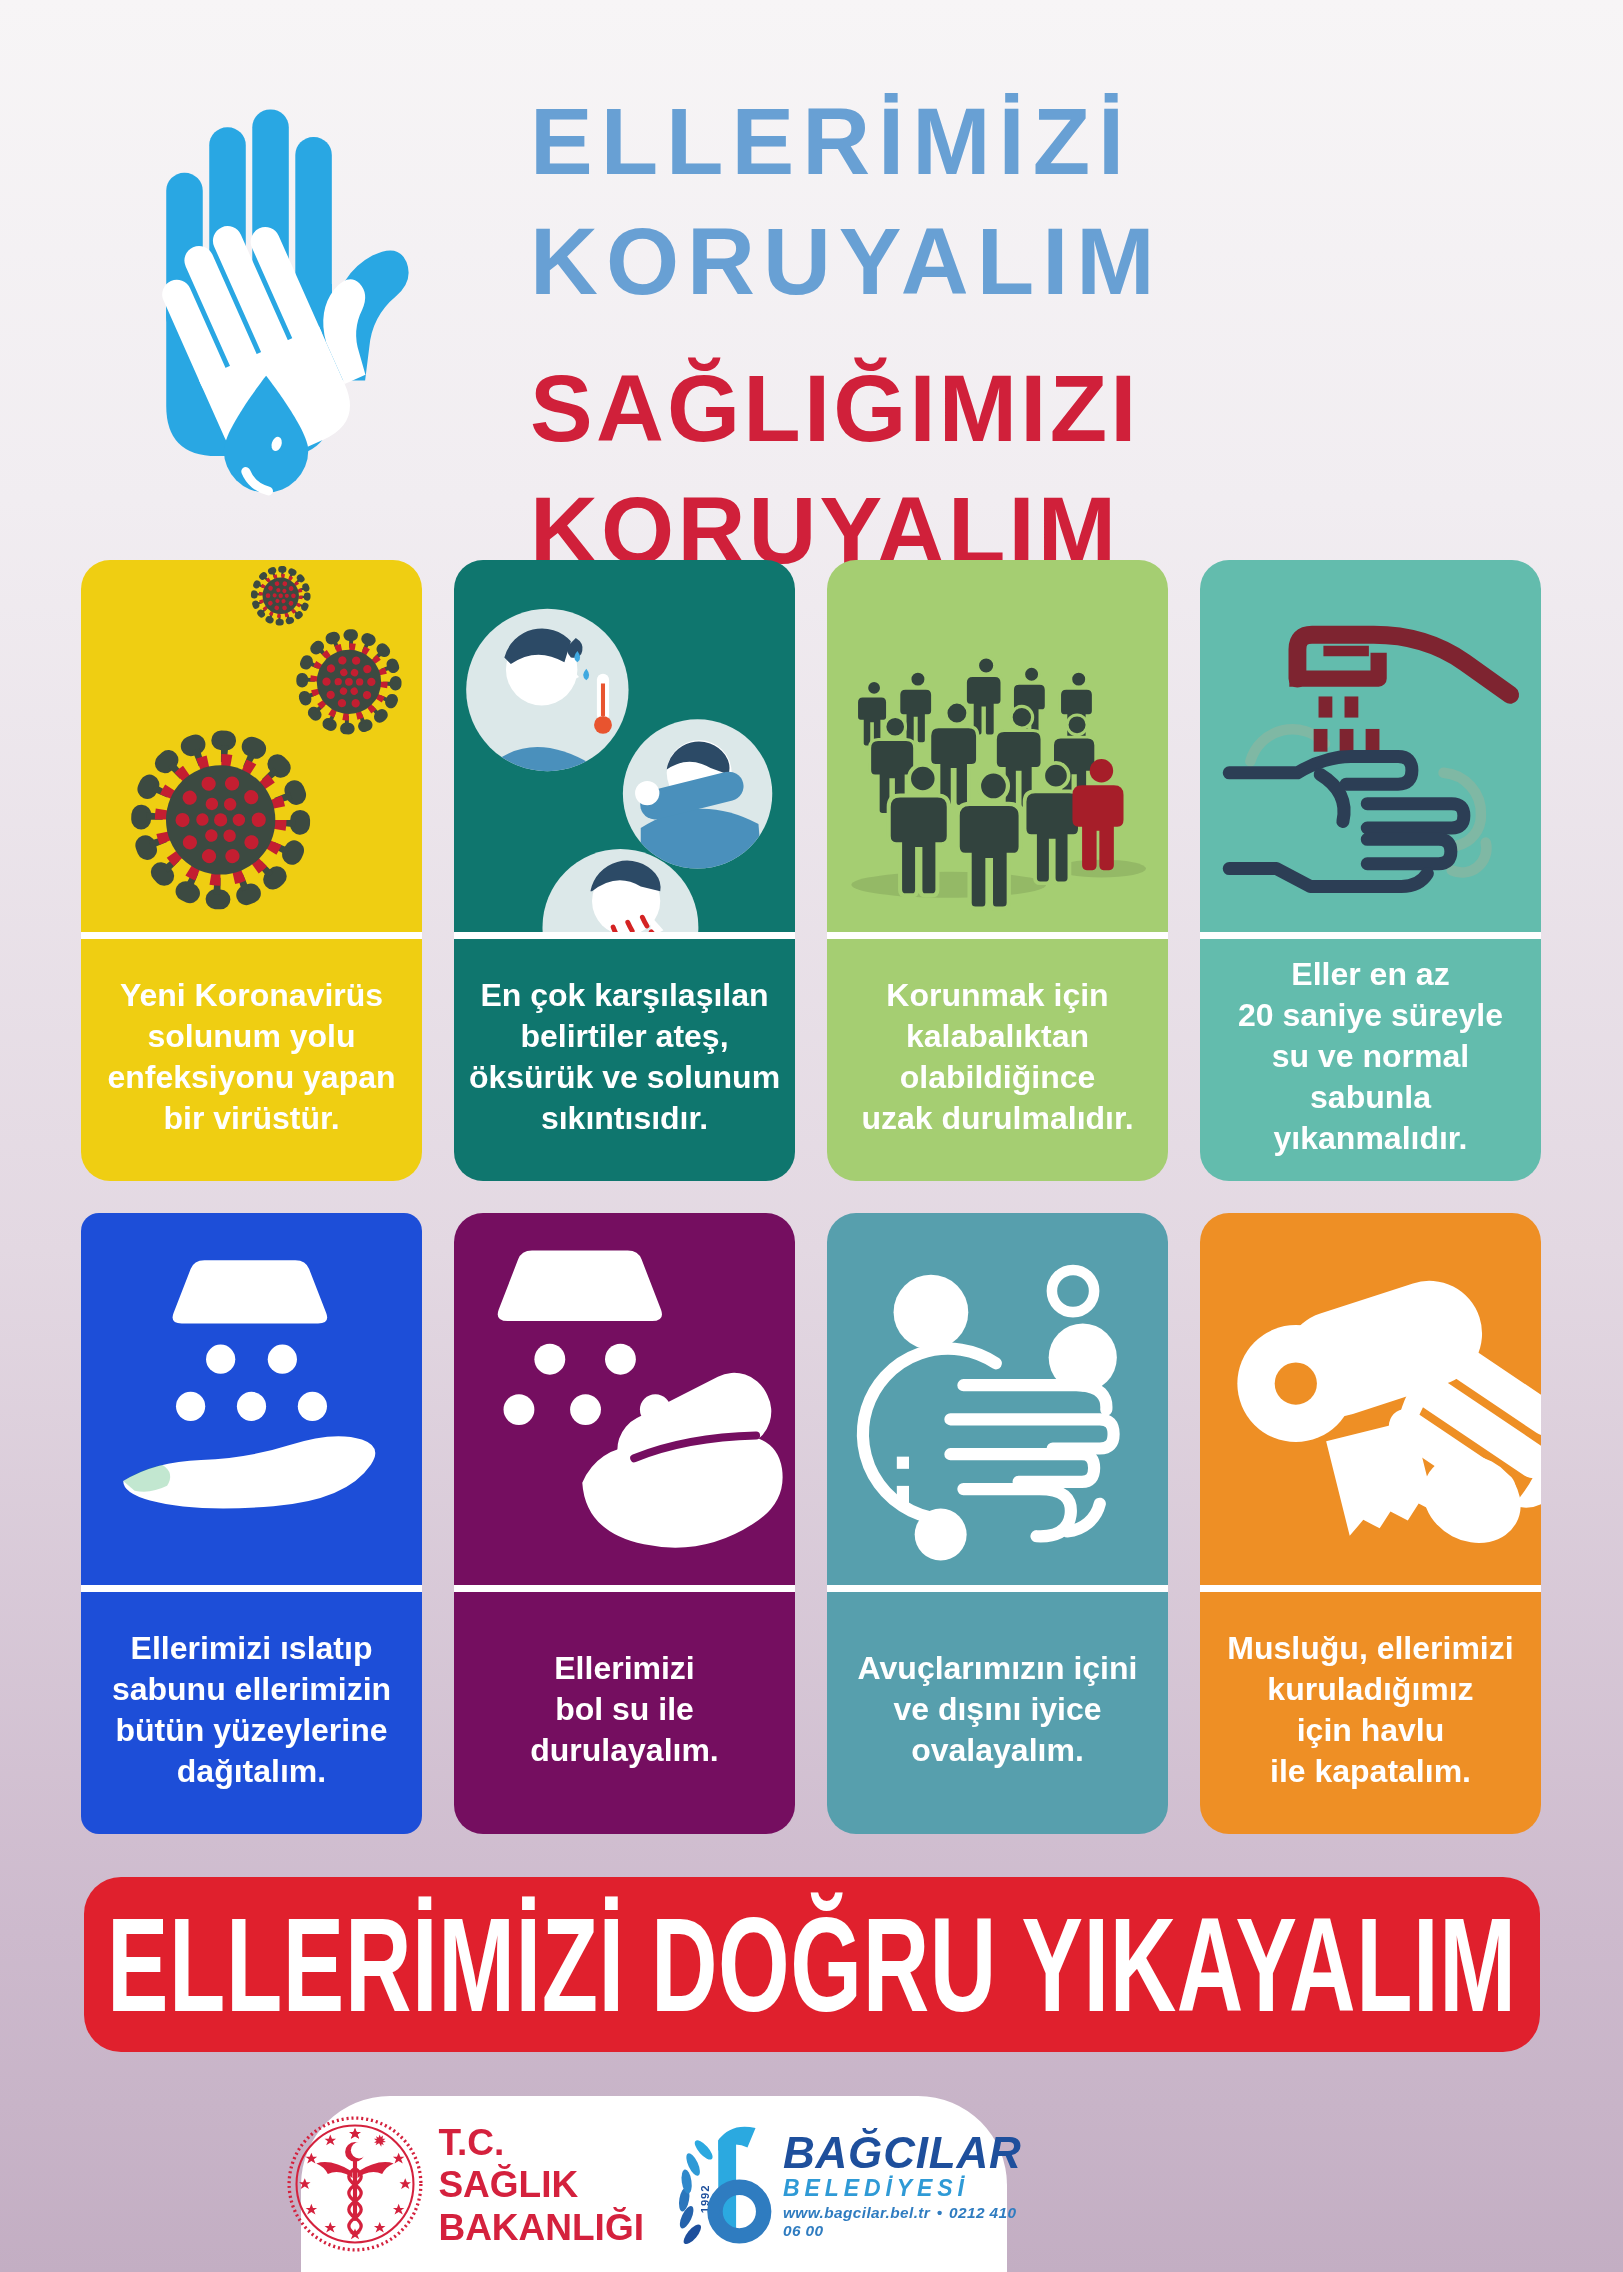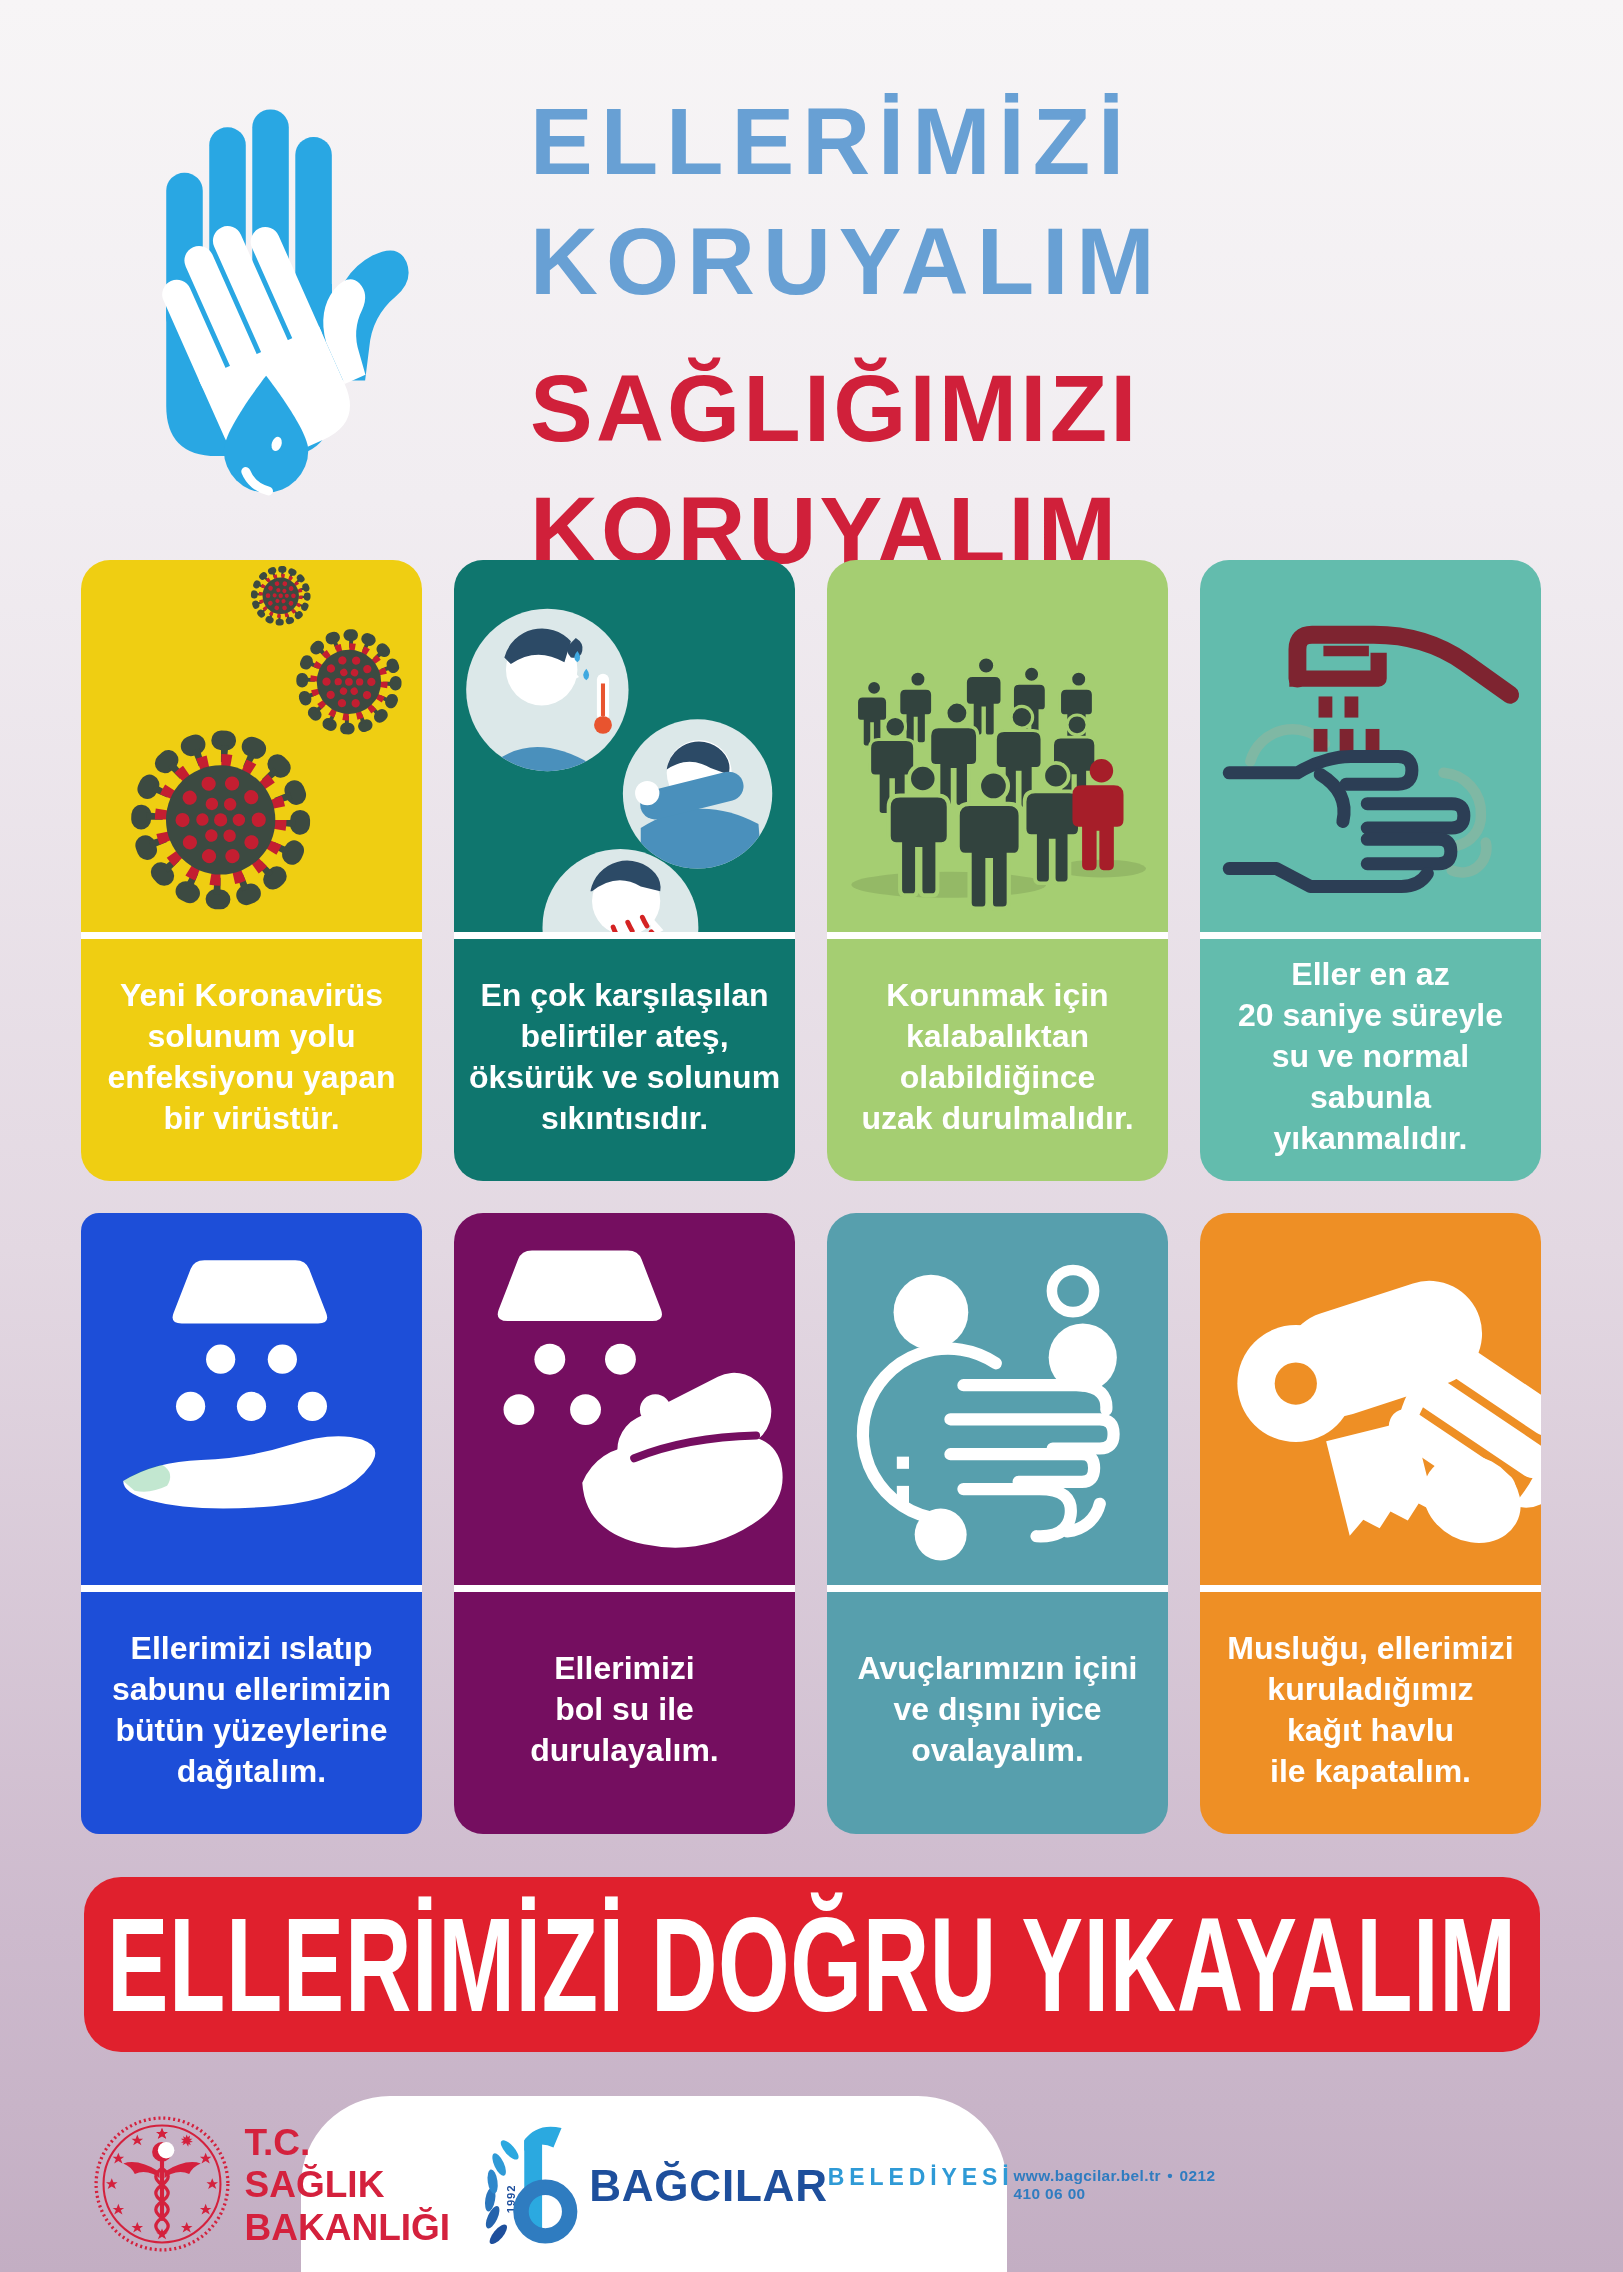--- a/index.html
+++ b/index.html
@@ -34,21 +34,21 @@
     display:flex;align-items:center;justify-content:center;}
   .banner-text{color:#ffffff;font-size:128px;font-weight:bold;white-space:nowrap;
     transform:scale(0.72,1.04);transform-origin:center;letter-spacing:0.8px;}
 
   
   .footer{margin:44px auto 0 auto;width:706px;height:179px;background:#ffffff;
     border-radius:89px 89px 0 0;display:flex;align-items:center;justify-content:center;gap:24px;}
   .ministry-block{display:flex;align-items:center;gap:13px;}
   .ministry-name{color:#d4213d;font-size:37px;font-weight:bold;line-height:1.15;white-space:pre-line;}
   .muni-block{display:flex;align-items:center;gap:8px;}
-  .muni-text{display:flex;flex-direction:row;}
+  .muni-text{display:flex;flex-direction:column;font-style:italic;}
   .muni-name{color:#1e4f9c;font-size:44px;font-weight:bold;letter-spacing:0.8px;line-height:1.0;}
   .muni-subname{color:#2f9ad6;font-size:23px;font-weight:bold;letter-spacing:4.9px;line-height:1.15;}
   .muni-contact{color:#2f7cc0;font-size:15.4px;font-weight:bold;margin-top:3.2px;letter-spacing:0.4px;}
   .muni-contact span{margin-right:6.5px;}
 </style>
 </head>
 <body>
 
 <div class="poster">
 
@@ -332,21 +332,21 @@
             <rect x="225" y="272" width="180" height="42" rx="21"></rect>
             <path d="M244,168 q-40,70 0,146 l20,0 q-30,-76 0,-146 z"></path>
             <path d="M380,180 q40,55 30,120 q40,-10 36,-70 q-4,-50 -66,-50 z"></path>
           </g>
           <ellipse cx="335" cy="352" rx="62" ry="52" transform="rotate(28 335 352)"></ellipse>
         </svg>
       </div>
       <div class="card-caption">
         <p>Musluğu, ellerimizi
 kuruladığımız
-kağıt havlu
+için havlu
 ile kapatalım.</p>
       </div>
     </div>
   </div>
 
   <div class="banner" style="background: rgb(224, 32, 45);">
     <span class="banner-text">ELLERİMİZİ DOĞRU YIKAYALIM</span>
   </div>
 
   <div class="footer">

